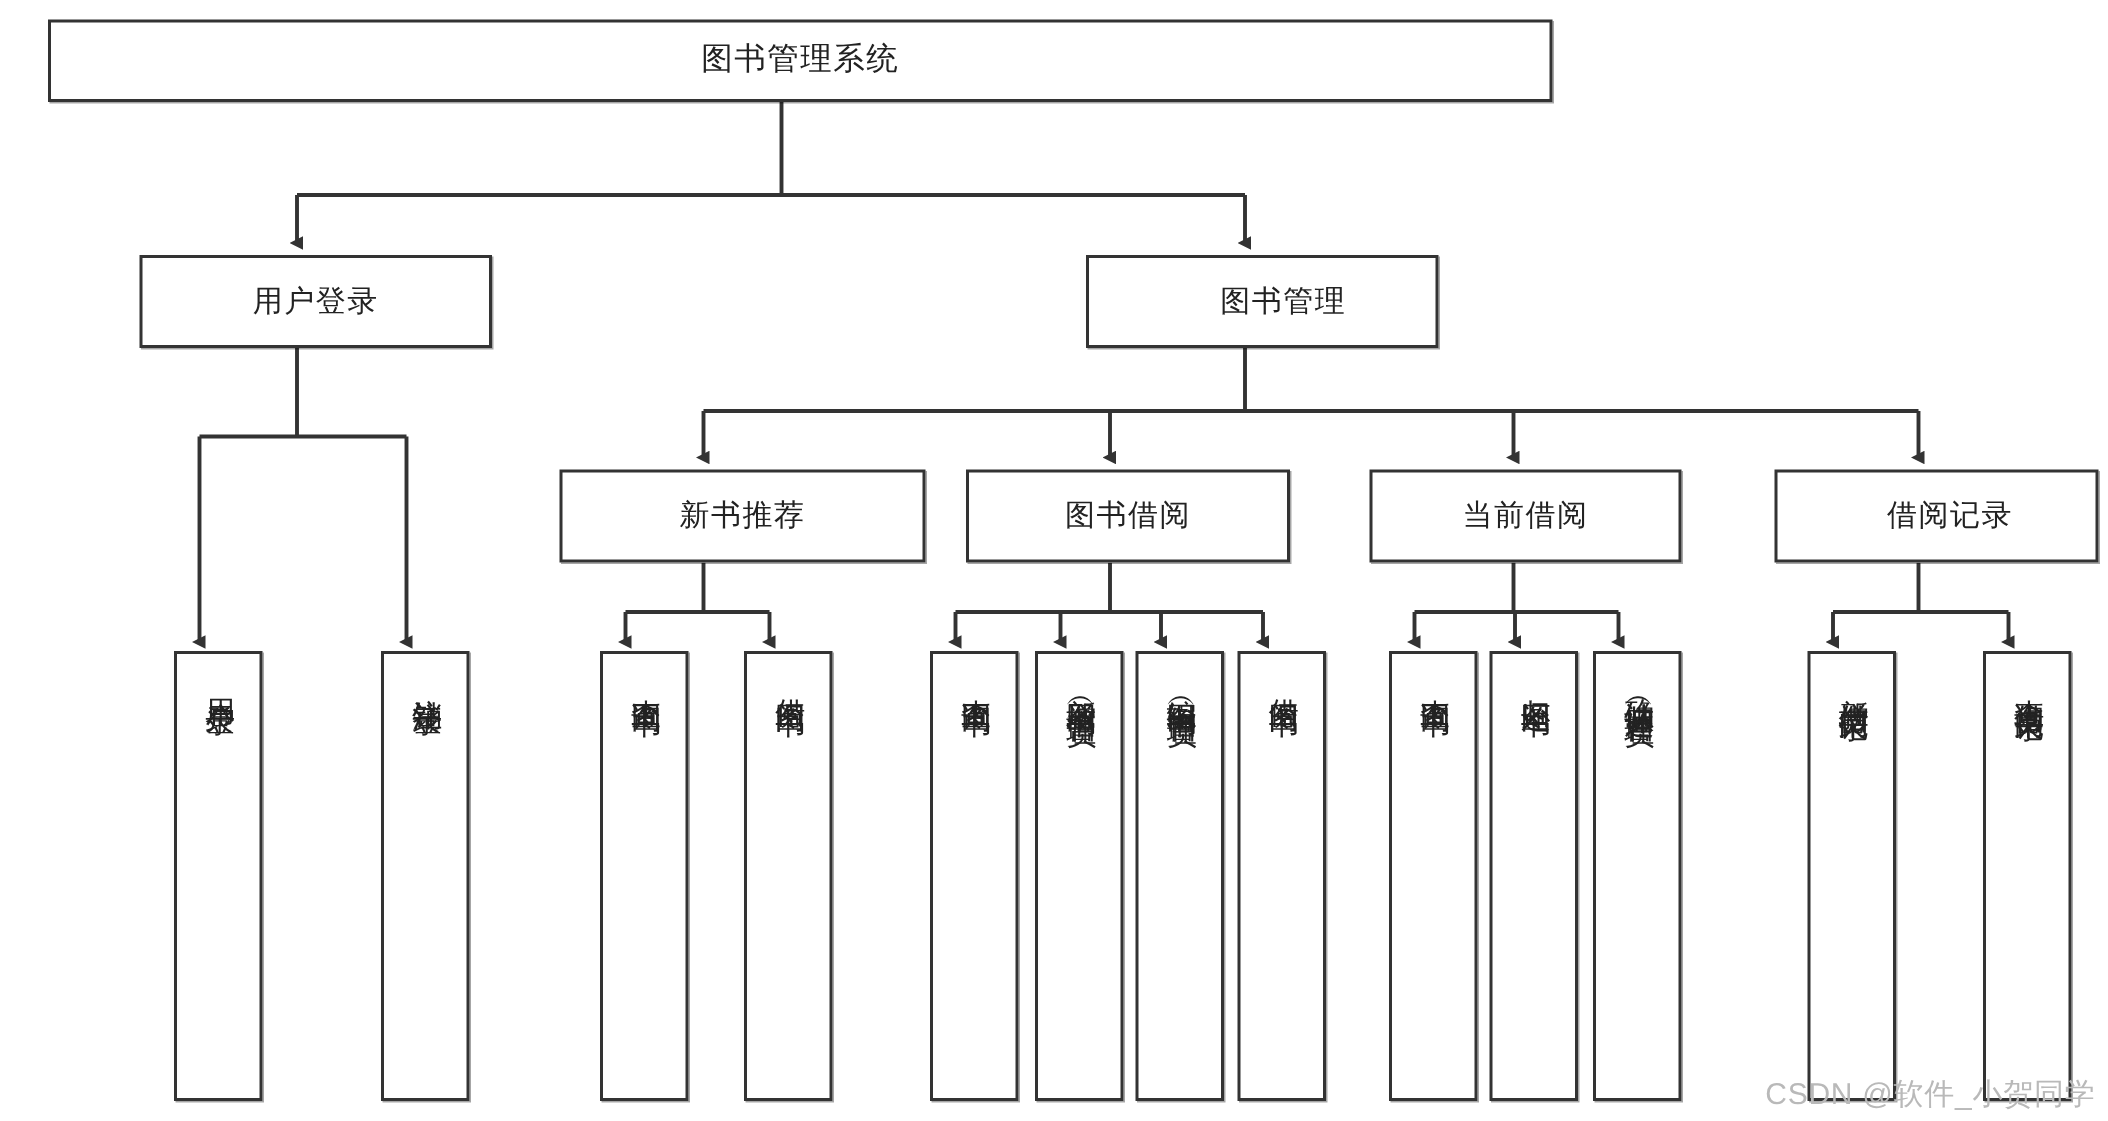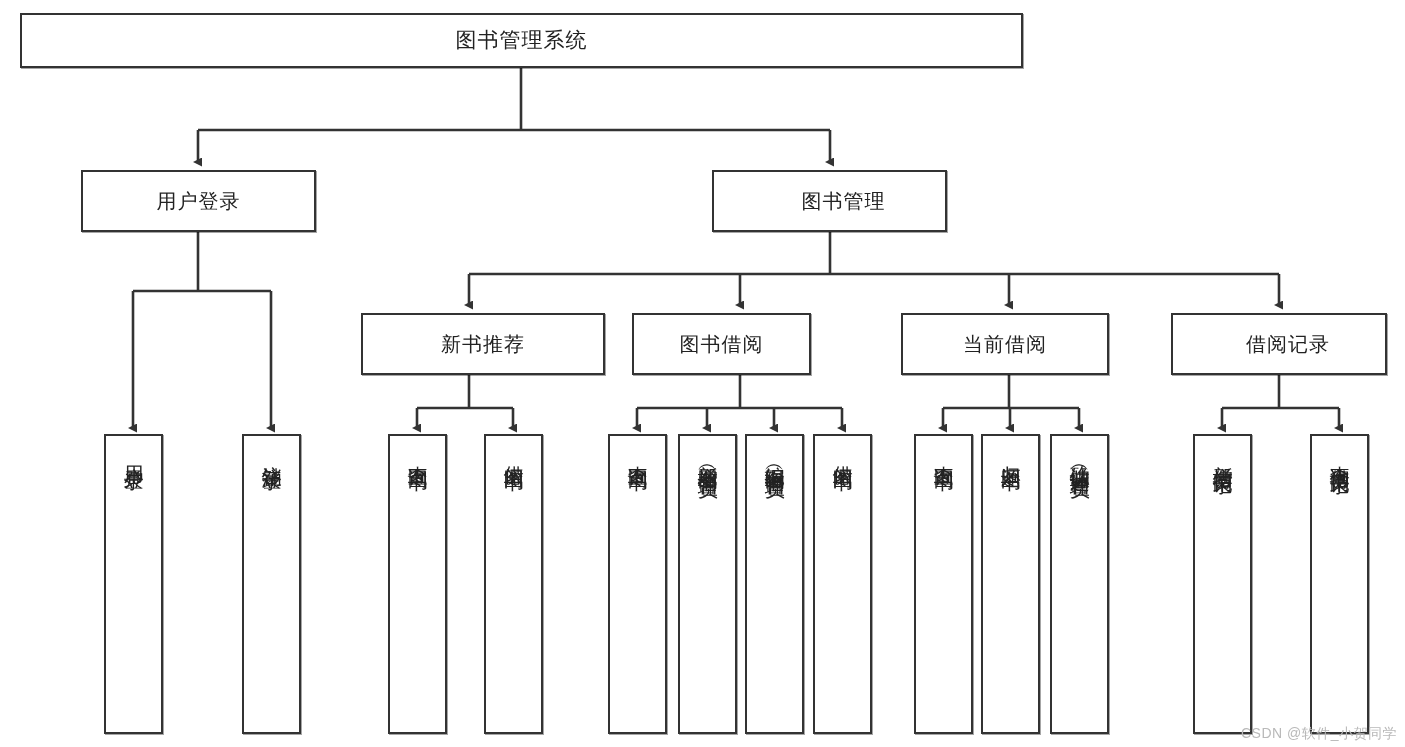--- a/index.html
+++ b/index.html
@@ -13,20 +13,21 @@
 
   .node{
     position:absolute;
     box-sizing:border-box;
     background:#ffffff;
     border:2px solid #333333;
     display:flex;
     align-items:center;
     justify-content:center;
     box-shadow:1px 1px 0 rgba(0,0,0,0.35);
+    margin-left:12px;
   }
   .node .label{
     font-size:20px;
     line-height:1.25;
     letter-spacing:1px;
     color:#222;
     white-space:nowrap;
     text-align:center;
   }
   .node.root .label{font-size:21px;}
@@ -41,21 +42,21 @@
     font-size:20px;
     line-height:1.18;
     letter-spacing:2px;
     white-space:normal;
     max-height:274px;
   }
   .watermark{
     position:absolute;
     right:8px;
     bottom:4px;
-    font-size:14px;
+    font-size:20px;
     color:#b9b9b9;
     letter-spacing:0.5px;
     white-space:nowrap;
     pointer-events:none;
   }
 </style>
 </head>
 <body>
 
 <div id="diagram-root">
@@ -117,21 +118,21 @@
   <div class="node" style="left:81px;top:170px;width:235px;height:62px;">
     <span class="label">用户登录</span>
   </div>
   <div class="node" style="left:712px;top:170px;width:235px;height:62px;padding-left:28px;">
     <span class="label">图书管理</span>
   </div>
 
   <div class="node" style="left:361px;top:313px;width:244px;height:62px;">
     <span class="label">新书推荐</span>
   </div>
-  <div class="node" style="left:632px;top:313px;width:179px;height:62px;">
+  <div class="node" style="left:632px;top:313px;width:216px;height:62px;">
     <span class="label">图书借阅</span>
   </div>
   <div class="node" style="left:901px;top:313px;width:208px;height:62px;">
     <span class="label">当前借阅</span>
   </div>
   <div class="node" style="left:1171px;top:313px;width:216px;height:62px;padding-left:18px;">
     <span class="label">借阅记录</span>
   </div>
 
   <div class="node leaf" style="left:104px;top:434px;width:59px;height:300px;">

